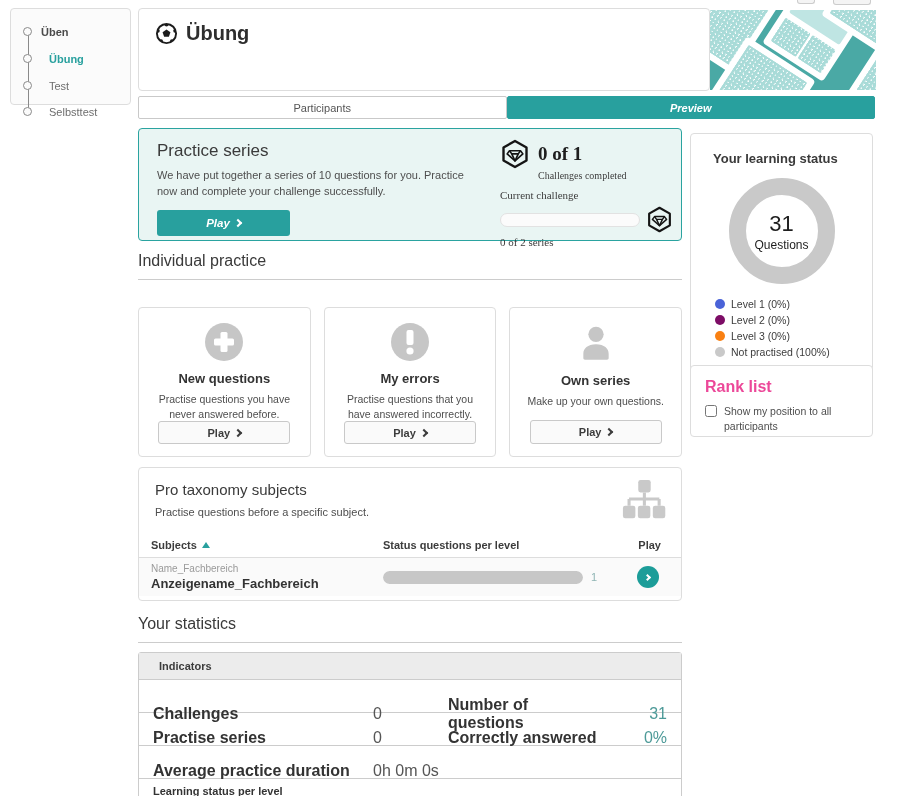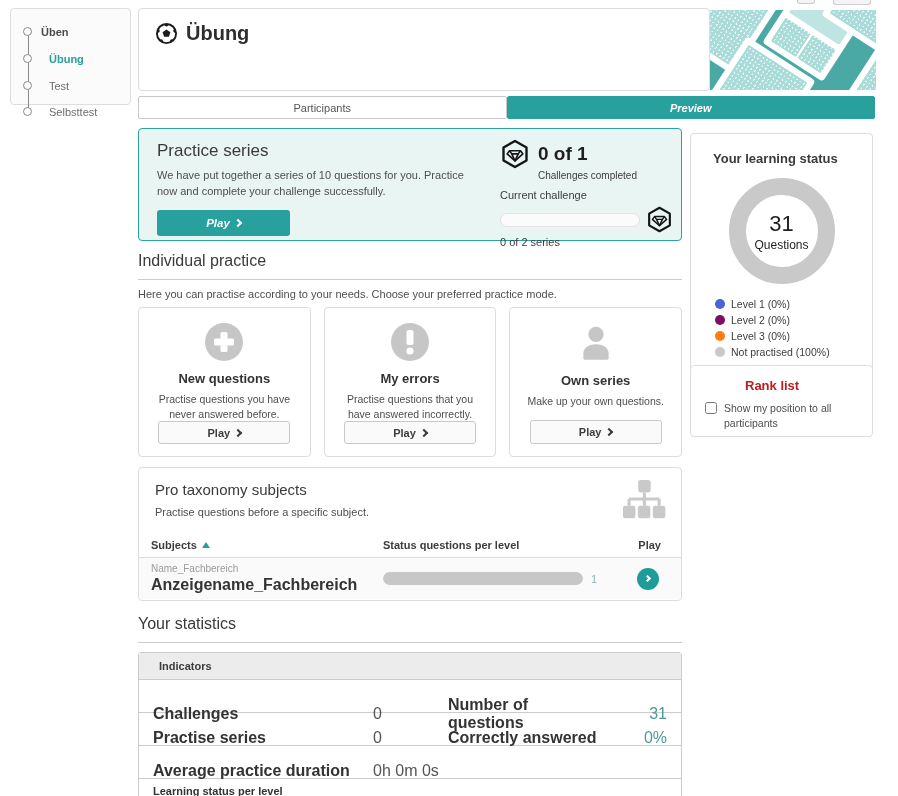--- a/index.html
+++ b/index.html
@@ -49,21 +49,21 @@
   .practice-card { position:absolute; left:138px; top:128px; width:544px; height:113px;
     background:#e9f5f3; border:1px solid #2aa3a0; border-radius:4px; display:flex; }
   .ps-left { width:349px; padding:12px 18px; }
   .ps-title { font-size:17px; color:#3a3a3a; margin-bottom:7px; }
   .ps-desc { font-size:11px; color:#4e4e4e; line-height:1.45; width:315px; }
   .btn-teal { margin-top:10px; width:133px; height:26px; background:#28a09e; color:#fff;
     border:none; border-radius:3px; font-size:11.5px; font-weight:bold; font-style:italic;
     font-family:"Liberation Sans",sans-serif; cursor:pointer;
     display:flex; align-items:center; justify-content:center; gap:5px; }
   .ps-divider { width:2px; background:#2aa3a0; margin:12px 0; }
-  .ps-right { flex:1; padding:10px 14px 5px 12px; position:relative; }
+  .ps-right { flex:1; padding:10px 14px 5px 12px; position:relative;font-family:Liberation Serif, serif; }
   .ps-count-row { display:flex; align-items:center; gap:8px; }
   .ps-count { font-size:19px; font-weight:bold; color:#1e1e1e; }
   .ps-count-caption { font-size:10px; color:#3c3c3c; margin:1px 0 0 38px; }
   .ps-current-label { font-size:11px; color:#3c3c3c; margin:8px 0 5px 0; }
   .ps-bar-row { display:flex; align-items:center; gap:6px; }
   .ps-bar { width:140px; height:14px; background:#fbfbfb; border:1px solid #e2e2e2; border-radius:7px; }
   .ps-series { font-size:11px; color:#3c3c3c; margin-top:3px; }
 
   
   .section-heading { position:absolute; left:138px; width:544px; font-size:16px; color:#3a3a3a;
@@ -94,21 +94,21 @@
   .tax-cols { display:flex; align-items:center; padding:0 12px; height:26px; margin-top:14px;
     border-bottom:1px solid #ddd; font-size:11px; font-weight:bold; color:#3c3c3c; }
   .tax-col-subjects { width:232px; display:flex; align-items:center; gap:5px; }
   .sort-up { width:0; height:0; border-left:4px solid rgba(0,0,0,0); border-right:4px solid rgba(0,0,0,0);
     border-bottom:6px solid #28a09e; }
   .tax-col-status { width:232px; }
   .tax-col-play { flex:1; text-align:right; padding-right:8px; }
   .tax-row { display:flex; align-items:center; padding:5px 12px; background:#fafafa; min-height:38px; }
   .tax-name-cell { width:232px; }
   .tax-name { font-size:10px; color:#9a9a9a; }
-  .tax-display { font-size:16px; font-weight:bold; color:#333; margin-top:2px; }
+  .tax-display { font-size:13px; font-weight:bold; color:#333; margin-top:2px; }
   .tax-status-cell { width:232px; display:flex; align-items:center; gap:8px; }
   .tax-bar { width:200px; height:13px; background:#e8e8e8; border-radius:7px; overflow:hidden; }
   .tax-bar-fill { height:100%; background:#c7c7c7; border-radius:7px; }
   .tax-count { font-size:11px; color:#8fb5b4; }
   .tax-play-cell { flex:1; display:flex; justify-content:flex-end; padding-right:10px; }
   .circle-play { width:22px; height:22px; border-radius:50%; background:#1c9d99; border:none;
     display:flex; align-items:center; justify-content:center; cursor:pointer; color:#fff; }
   .circle-play .chev { width:5px; height:5px; margin-left:-2px; }
 
   
@@ -138,21 +138,21 @@
     display:flex; flex-direction:column; align-items:center; justify-content:center; }
   .donut-num { font-size:22px; color:#1e1e1e; }
   .donut-unit { font-size:12px; color:#1e1e1e; margin-top:1px; }
   .legend { margin:14px 0 0 10px; }
   .legend-item { display:flex; align-items:center; gap:6px; margin-bottom:4px; }
   .legend-dot { width:10px; height:10px; border-radius:50%; flex:none; }
   .legend-label { font-size:10.5px; color:#3c3c3c; }
 
   .rank-panel { position:absolute; left:690px; top:365px; width:183px; height:72px;
     background:#fff; border:1px solid #ddd; border-radius:4px; padding:12px 14px; }
-  .rank-title { font-size:13px; font-weight:bold; color:#b91c1c; margin-bottom:8px;margin-left:40px; }
+  .rank-title { font-size:16px; font-weight:bold; color:#ec4899; margin-bottom:8px; }
   .rank-check-row { display:flex; gap:7px; font-size:10.5px; color:#4e4e4e; line-height:1.4; }
   .rank-check-row input { width:12px; height:12px; margin-top:1px; accent-color:#28a09e; }
 
   .heading-individual { top:252px; }
   .heading-statistics { top:615px; }
 </style>
 </head>
 <body>
 
 <div class="page">
@@ -260,21 +260,20 @@
             <path d="M7.6 9.4 l1.8 2.5 h5.2 l1.8 -2.5"></path>
             <path d="M9.4 11.9 L12 17.5 L14.6 11.9"></path>
           </g>
         </svg>
       </div>
       <div class="ps-series">0 of 2 series</div>
     </div>
   </section>
 
   <h2 class="section-heading heading-individual">Individual practice</h2>
-  <p class="intro-text">Here you can practise according to your needs. Choose your preferred practice mode.</p>
 
   <div class="cards-row">
     <div class="mode-card">
       <div class="mode-icon">
         <svg width="40" height="40" viewBox="0 0 40 40">
           <circle cx="20" cy="20" r="19" fill="#c6c6c6"></circle>
           <rect x="10" y="16.5" width="20" height="7" rx="1.5" fill="#fff"></rect>
           <rect x="16.5" y="10" width="7" height="20" rx="1.5" fill="#fff"></rect>
         </svg>
       </div>

